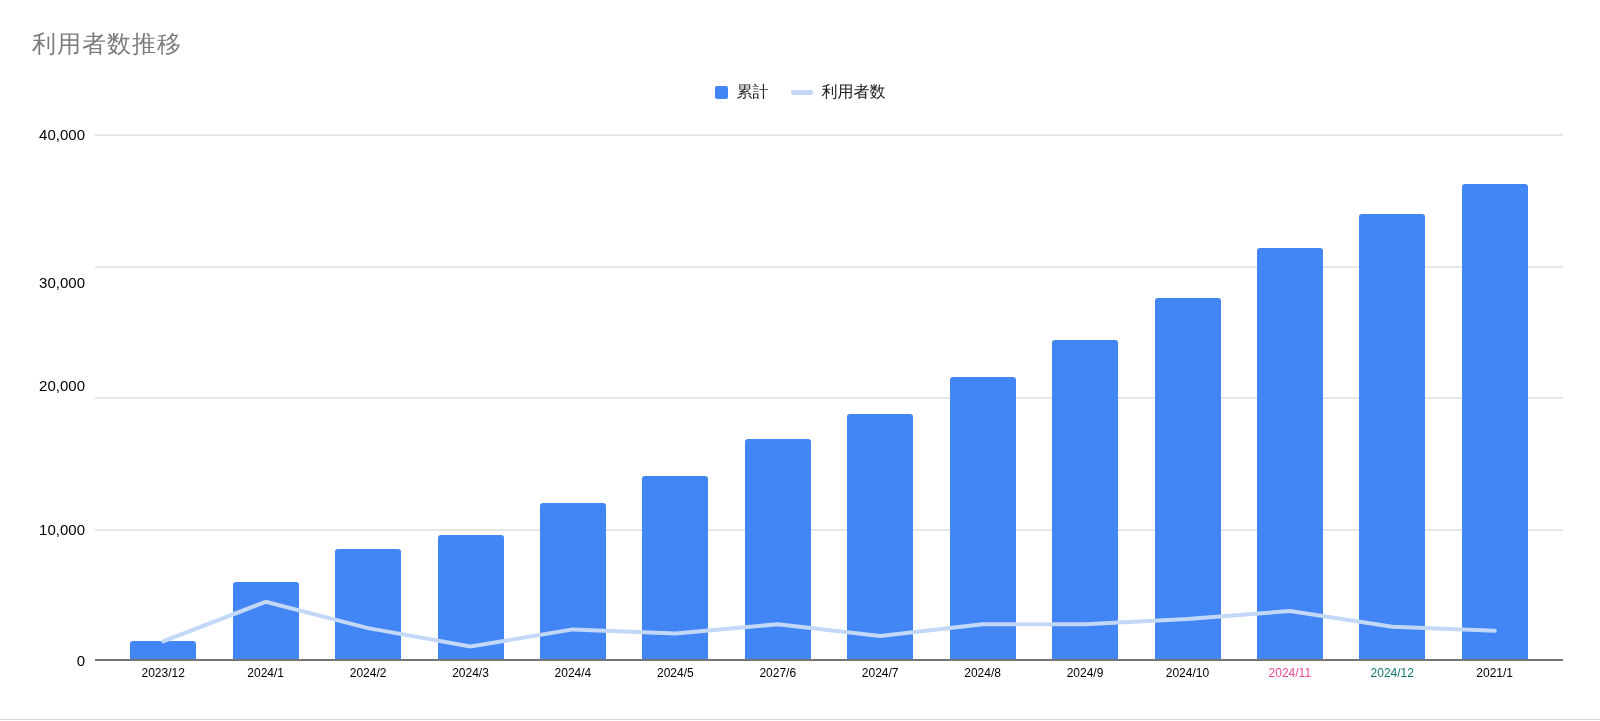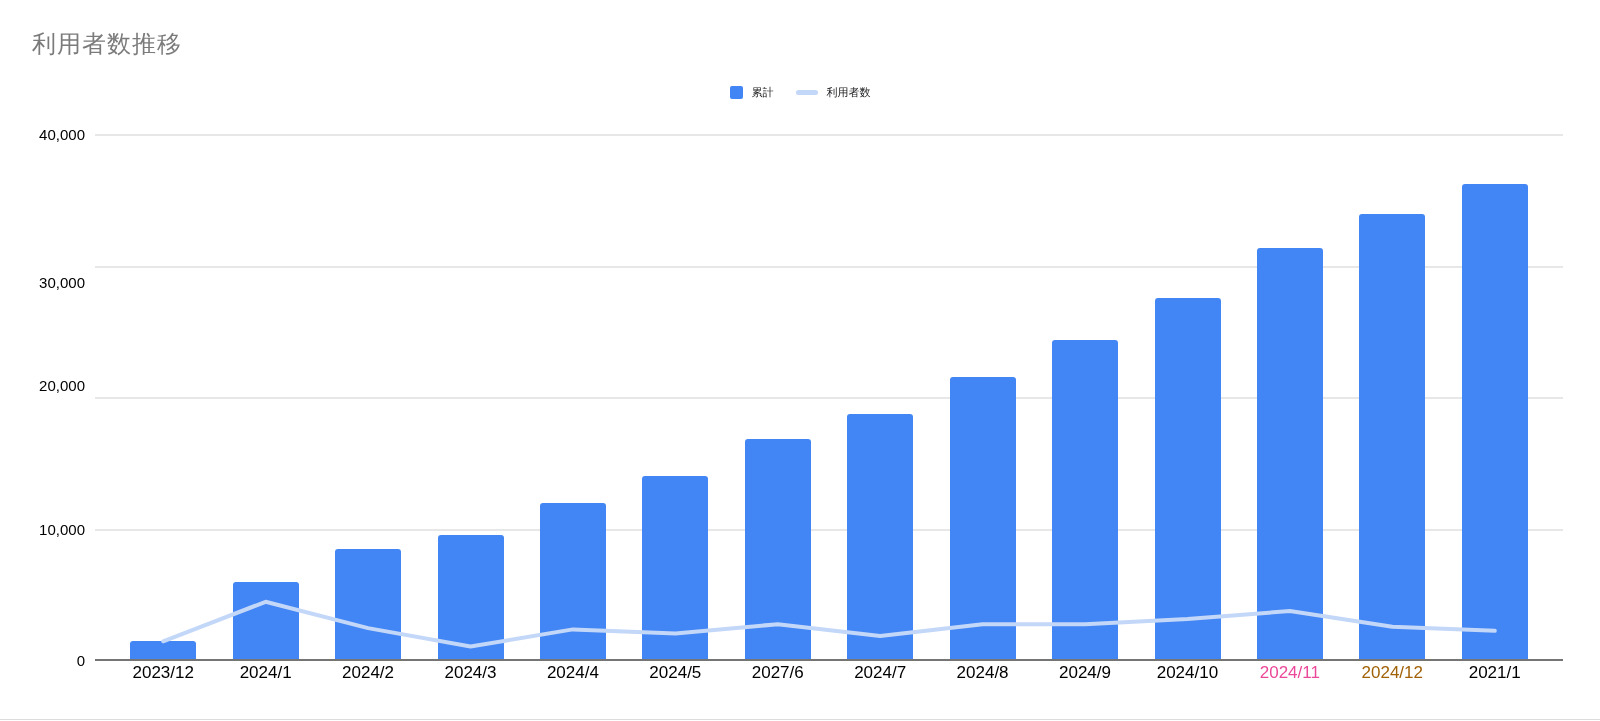--- a/index.html
+++ b/index.html
@@ -12,35 +12,35 @@
     position:absolute;left:32px;top:31px;font-size:24px;line-height:26px;
     color:#7b7b7b;letter-spacing:1px;white-space:nowrap;
   }
   .legend{
     position:absolute;left:0;top:84px;width:1600px;height:17px;
     display:flex;justify-content:center;align-items:center;gap:22px;
   }
   .legend-item{display:flex;align-items:center;gap:9px;cursor:default;}
   .legend-swatch-bar{width:13px;height:13px;border-radius:2px;}
   .legend-swatch-line{width:22px;height:5px;border-radius:3px;}
-  .legend-label{font-size:11px;color:#202124;white-space:nowrap;}
+  .legend-label{font-size:16px;color:#202124;white-space:nowrap;}
   .plot-area{position:absolute;left:95px;top:135px;width:1468px;height:526px;}
   .gridline{position:absolute;left:0;width:100%;height:2px;background:#e7e7e7;}
   .gridline.baseline{background:#757575;z-index:3;}
   .bar{position:absolute;border-radius:3px 3px 0 0;z-index:2;}
   .line-svg{position:absolute;left:0;top:0;z-index:4;overflow:visible;}
   .y-tick-label{
     position:absolute;width:70px;left:15px;text-align:right;font-size:15px;
     line-height:20px;color:#000;white-space:nowrap;
   }
   .x-axis-labels{
     position:absolute;left:112px;top:664px;width:1434px;height:20px;display:flex;
   }
   .x-axis-label{
-    flex:1;text-align:center;font-size:17px;line-height:18px;color:#000;white-space:nowrap;
+    flex:1;text-align:center;font-size:12px;line-height:18px;color:#000;white-space:nowrap;
   }
   .bottom-border{position:absolute;left:0;top:719px;width:1600px;height:1px;background:#dcdcdc;}
 </style>
 </head>
 <body>
 
 <div id="chart-container">
   <div class="chart-title">利用者数推移</div>
   <div class="legend">
       <div class="legend-item">
@@ -89,17 +89,17 @@
       <div class="x-axis-label" style="color: rgb(0, 0, 0);">2024/2</div>
       <div class="x-axis-label" style="color: rgb(0, 0, 0);">2024/3</div>
       <div class="x-axis-label" style="color: rgb(0, 0, 0);">2024/4</div>
       <div class="x-axis-label" style="color: rgb(0, 0, 0); text-align: center;">2024/5</div>
       <div class="x-axis-label" style="color: rgb(0, 0, 0);">2027/6</div>
       <div class="x-axis-label" style="color: rgb(0, 0, 0);">2024/7</div>
       <div class="x-axis-label" style="color: rgb(0, 0, 0);">2024/8</div>
       <div class="x-axis-label" style="color: rgb(0, 0, 0);">2024/9</div>
       <div class="x-axis-label" style="color: rgb(0, 0, 0);">2024/10</div>
       <div class="x-axis-label" style="color: #ec4899;">2024/11</div>
-      <div class="x-axis-label" style="color: #a16207;">2024/12</div>
+      <div class="x-axis-label" style="color: #0f766e;">2024/12</div>
       <div class="x-axis-label" style="color: rgb(0, 0, 0);">2021/1</div>
     </div>
   <div class="bottom-border"></div>
 </div>
 
 </body></html>

